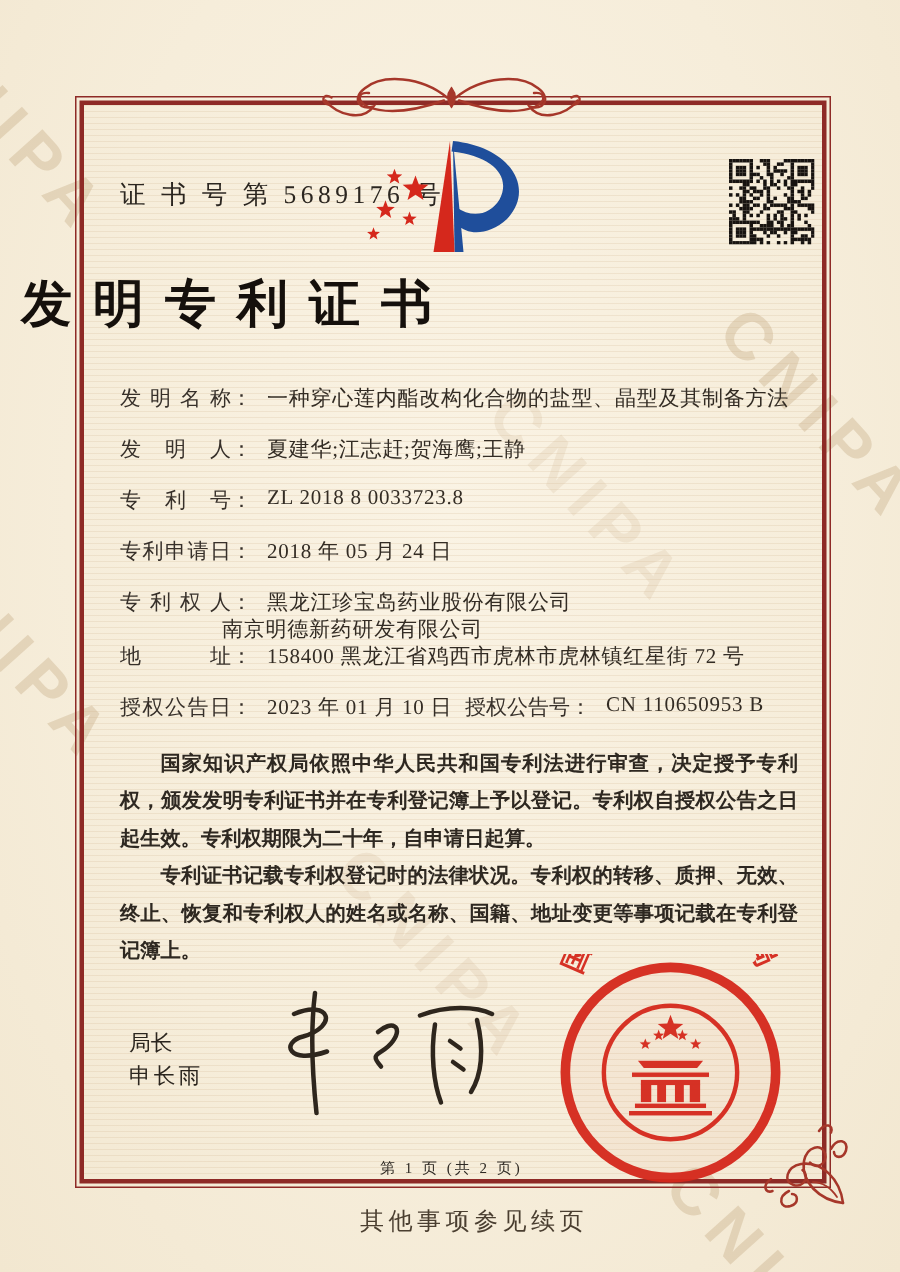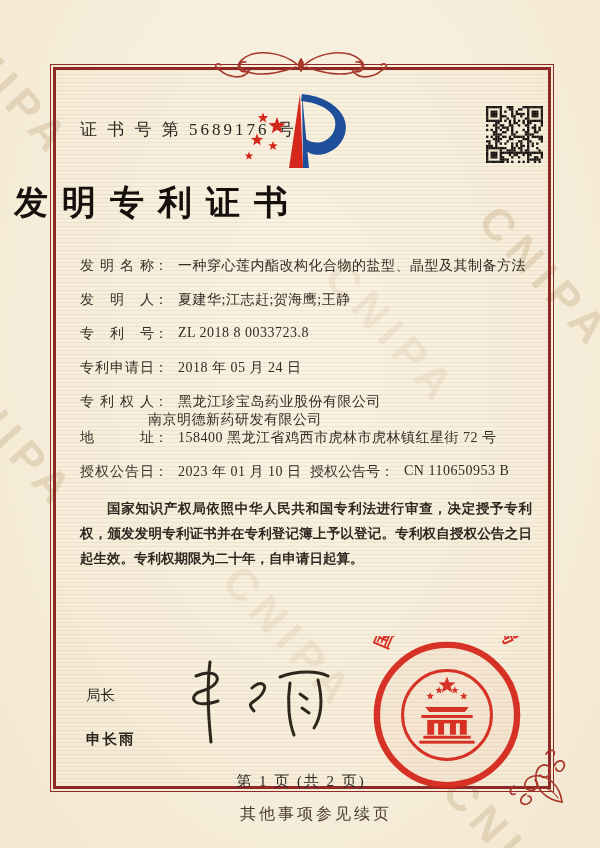--- a/index.html
+++ b/index.html
@@ -41,29 +41,29 @@
   .r1{top:257px;} .r2{top:291px;} .r3{top:325px;} .r4{top:359px;}
   .r5{top:393px;} .r6{top:429px;} .r7{top:463px;}
   .grant2{position:absolute; left:230px; top:0; white-space:nowrap;}
   .grant2 .flabel{width:70px;}
   
   .body-text{position:absolute; left:80px; top:496px; width:452px; z-index:3;
     font-size:13.5px; line-height:25px; text-align:justify; color:#2e2821;}
   .body-text p{margin:0; text-indent:2em;font-weight:bold;}
   
   .officer{position:absolute; left:86px; top:686px; z-index:3; font-size:14.5px; color:#2b251e;}
-  .officer .name{margin-top:25px; letter-spacing:2px;font-weight:bold;}
+  .officer .name{margin-top:3px; letter-spacing:2px;}
   .signature{position:absolute; left:166px; top:650px; width:172px; height:102px; z-index:3;}
   
   .seal{position:absolute; left:368px; top:636px; width:158px; height:158px; z-index:5; opacity:0.95;}
   .seal-date{position:absolute; left:364px; top:729px; width:168px; z-index:6; text-align:center;
     font-size:13.5px; font-weight:700; letter-spacing:1px; color:#4c231a; mix-blend-mode:multiply;}
   
   .page-number{position:absolute; left:50px; top:772px; width:502px; text-align:center;
-    font-size:15px; letter-spacing:2px; color:#2f2a24; z-index:3;}
+    font-size:10px; letter-spacing:2px; color:#2f2a24; z-index:3;}
   .continuation{position:absolute; left:16px; top:804px; width:100%; text-align:center;
     font-size:16px; letter-spacing:3px; color:#4a3e30; z-index:3;}
 </style>
 </head>
 <body>
 
 <div class="page">
 
   <span class="wm" style="left:-34px; top:4px;">CNIPA</span>
   <span class="wm" style="left:506px; top:196px;">CNIPA</span>
@@ -457,20 +457,21 @@
         <span class="flabel">授权公告日</span><span class="fcolon">：</span><span class="fvalue">2023 年 01 月 10 日</span>
       </span>
       <span class="grant2">
         <span class="flabel">授权公告号</span><span class="fcolon">：</span><span class="fvalue">CN 110650953 B</span>
       </span>
     </div>
   </div>
 
   <div class="body-text">
     <p>国家知识产权局依照中华人民共和国专利法进行审查，决定授予专利权，颁发发明专利证书并在专利登记簿上予以登记。专利权自授权公告之日起生效。专利权期限为二十年，自申请日起算。</p>
+    <p>专利证书记载专利权登记时的法律状况。专利权的转移、质押、无效、终止、恢复和专利权人的姓名或名称、国籍、地址变更等事项记载在专利登记簿上。</p>
   </div>
 
   <div class="officer">
     <div>局长</div>
     <div class="name">申长雨</div>
   </div>
 
   <svg class="signature" viewBox="0 0 172 102">
     <g stroke="#2e261d" stroke-width="3" fill="none" stroke-linecap="round">
       <path d="M44,12 C41,36 42,64 45,92"></path>

